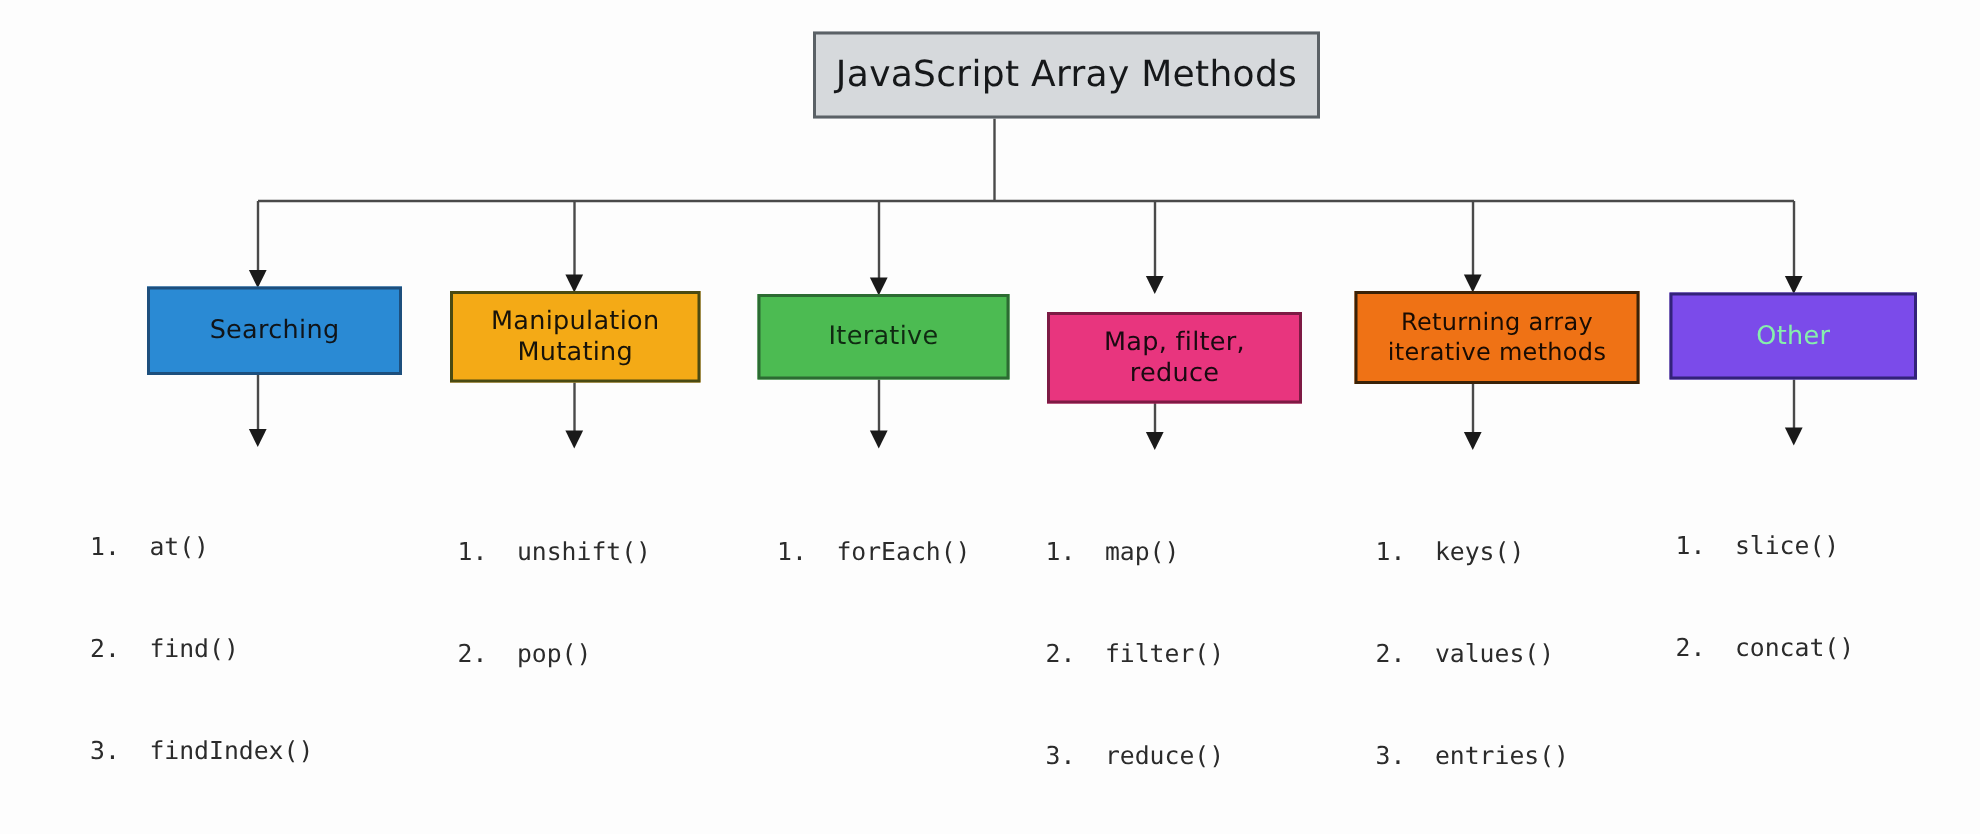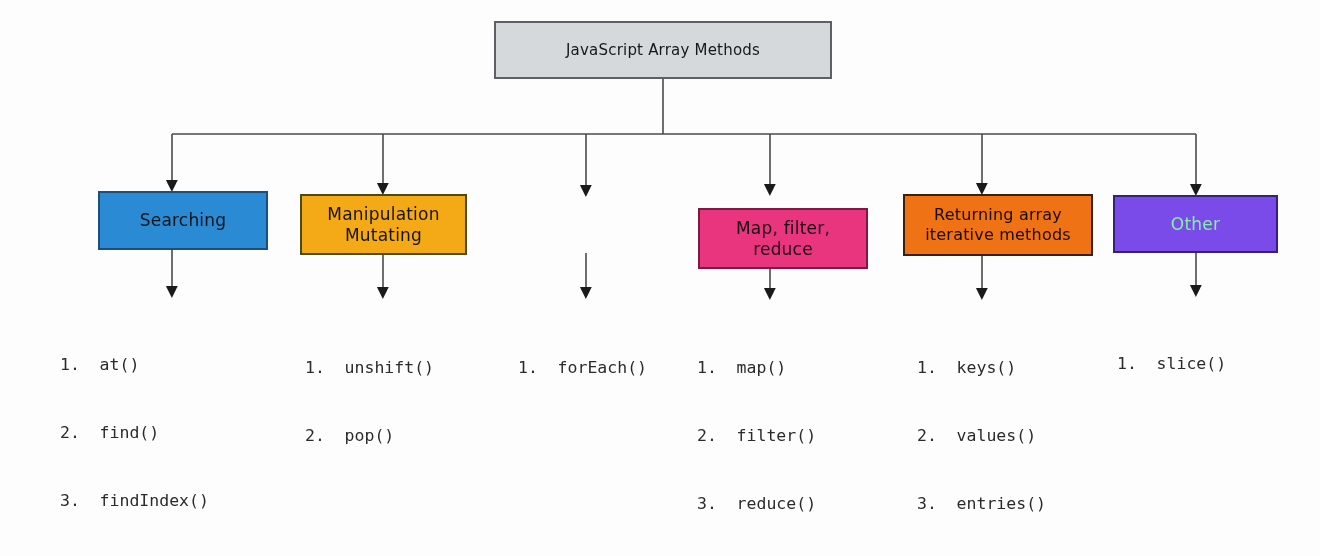--- a/index.html
+++ b/index.html
@@ -35,21 +35,22 @@
     border: 2px solid #3a3a3a;
     font-family: "DejaVu Sans", sans-serif;
     line-height: 1.22;
     letter-spacing: 0.2px;
     white-space: pre-line;
   }
   .node-root {
     background: #d6d9dc;
     border: 2px solid #5b6166;
     color: #16181a;
-    font-size: 15px;
+    font-size: 24px;
+    margin-left: 48px;
   }
   .node-cat {
     font-size: 17px;
     font-weight: 500;
     color: #121212;
   }
   .methods {
     position: absolute;
     font-family: "DejaVu Sans Mono", monospace;
     font-size: 16.5px;
@@ -124,20 +125,23 @@
     <span class="row"><span class="num">1.</span><span>unshift()</span></span>
     <span class="row"><span class="num">2.</span><span>pop()</span></span>
     
     
     
     
     
     
   </div>
 
+  <div class="node node-cat" style="left: 505px; top: 196px; width: 168px; height: 57px; background: rgb(76, 187, 82); border-color: rgb(44, 107, 50); color: rgb(16, 42, 18);">
+    <span>Iterative</span>
+  </div>
   <div class="methods" style="left:518px; top:311px; width:200px;">
     <span class="row"><span class="num">1.</span><span>forEach()</span></span>
   </div>
 
   <div class="node node-cat" style="left: 698px; top: 208px; width: 170px; height: 61px; background: rgb(232, 53, 126); border-color: rgb(125, 26, 68); color: rgb(26, 10, 17);">
     <span>Map, filter,
 reduce</span>
   </div>
   <div class="methods" style="left:697px; top:311px; width:210px;">
     <span class="row"><span class="num">1.</span><span>map()</span></span>
@@ -154,17 +158,18 @@
     <span class="row"><span class="num">1.</span><span>keys()</span></span>
     <span class="row"><span class="num">2.</span><span>values()</span></span>
     <span class="row"><span class="num">3.</span><span>entries()</span></span>
   </div>
 
   <div class="node node-cat" style="left: 1113px; top: 195px; width: 165px; height: 58px; background: rgb(123, 75, 234); border-color: rgb(51, 34, 122); color: #86efac;">
     <span>Other</span>
   </div>
   <div class="methods" style="left:1117px; top:307px; width:200px;">
     <span class="row"><span class="num">1.</span><span>slice()</span></span>
+    <span class="row"><span class="num">2.</span><span>concat()</span></span>
     
     
   </div>
 
 </div>
 
 </body></html>

